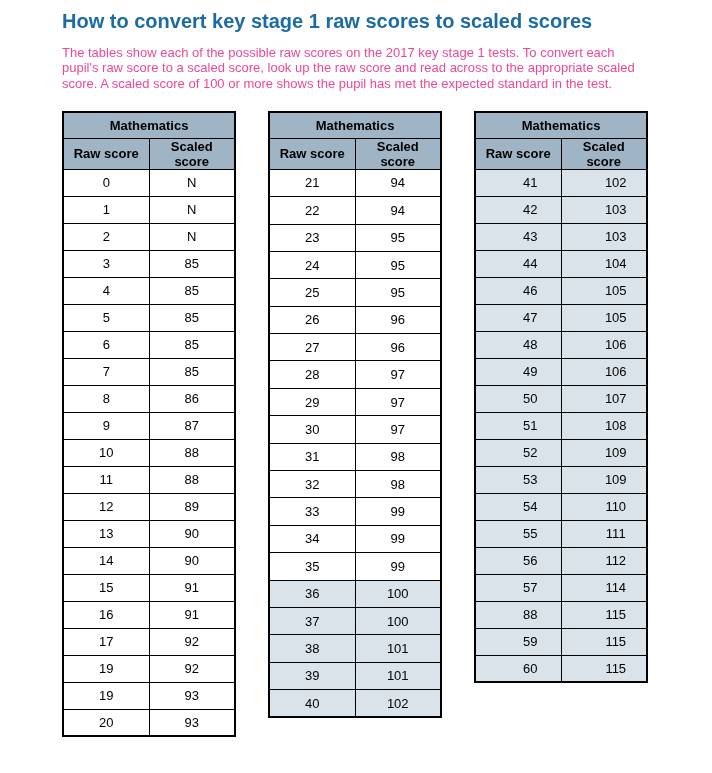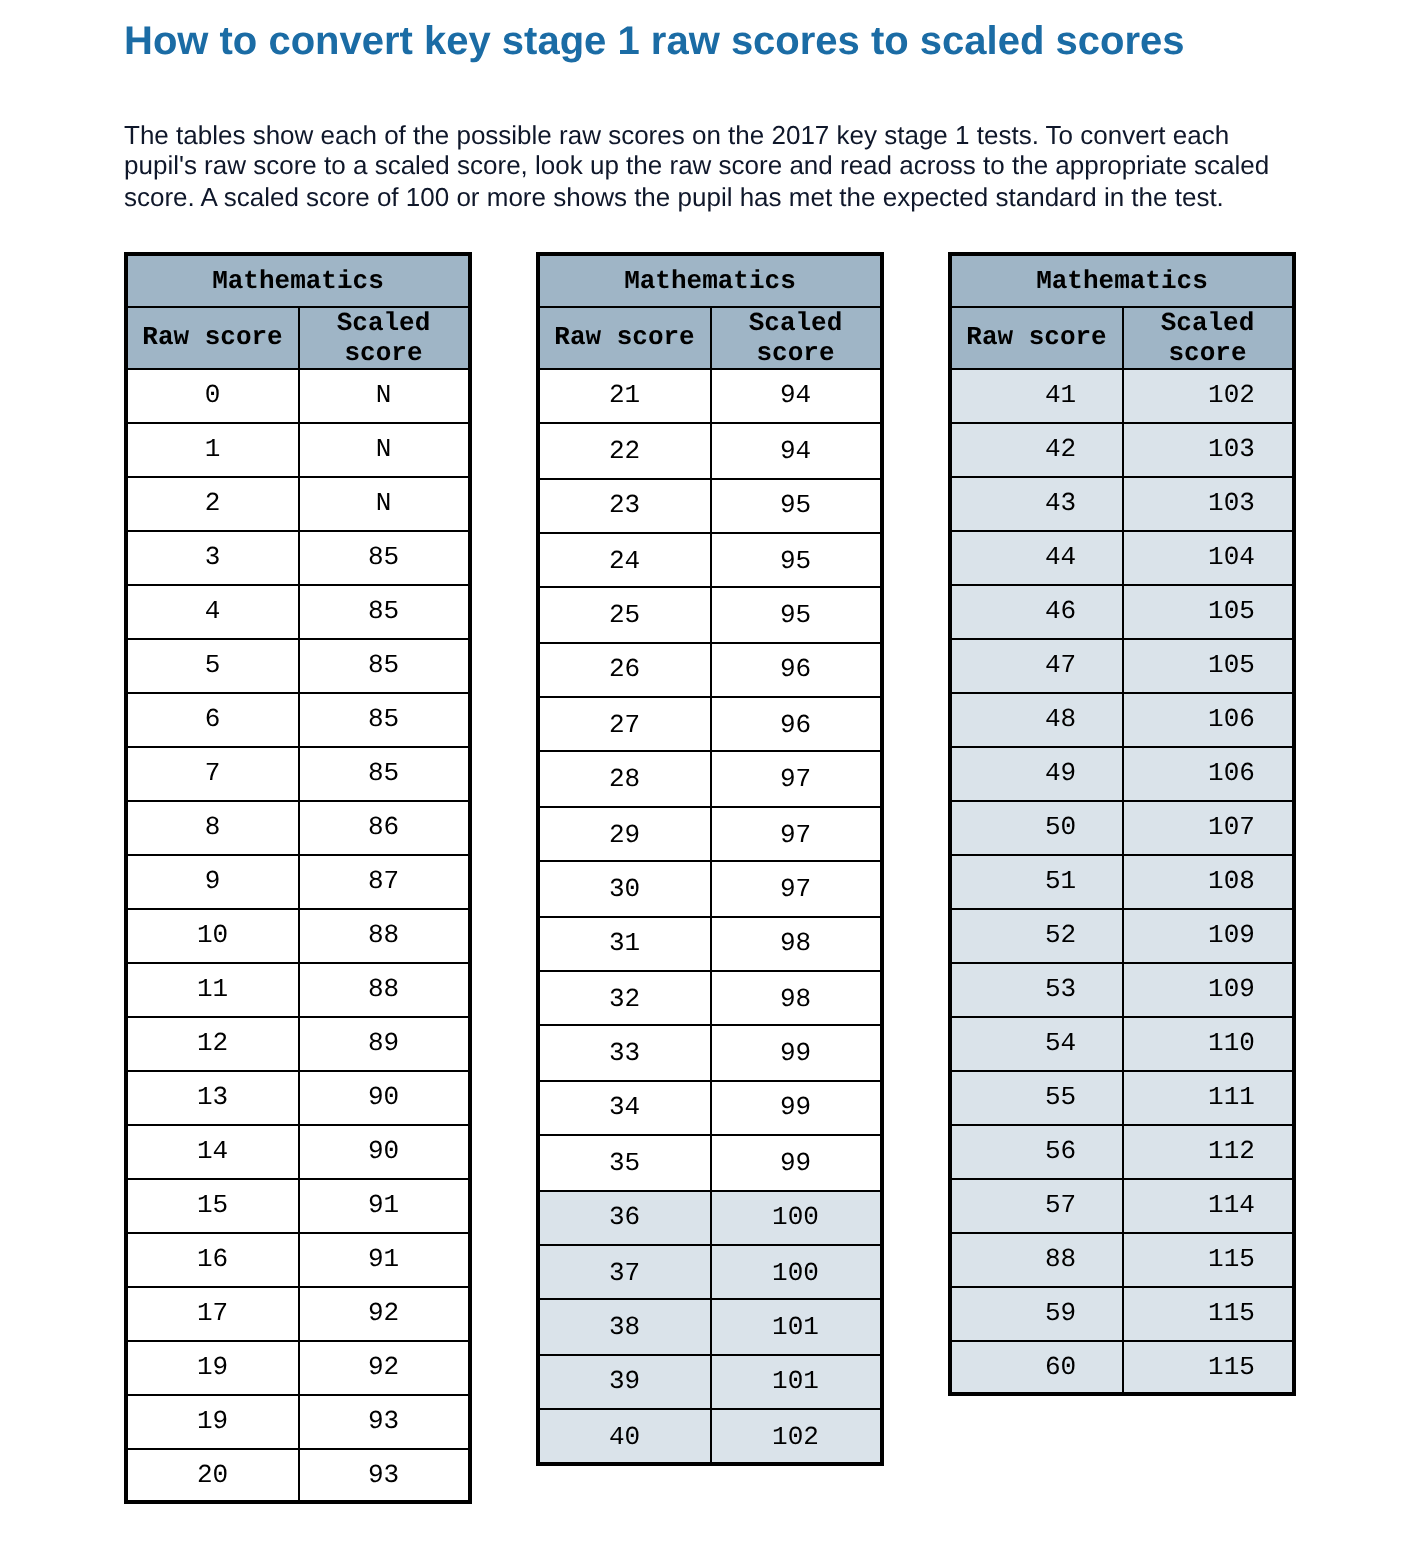--- a/index.html
+++ b/index.html
@@ -22,35 +22,34 @@
     position: absolute;
     left: 62px;
     top: 10px;
     width: 590px;
   }
   h1.doc-title {
     color: var(--title-blue);
     font-size: 20px;
     font-weight: bold;
     letter-spacing: 0;
-    margin-bottom: 27px;
+    margin-bottom: 12px;
     white-space: nowrap;
   }
   p.intro {
     font-size: 13px;
     line-height: 15.4px;
     max-width: 594px;
     margin-bottom: 20px;
-    color: #0f172a;
+    color: #ec4899;
   }
   .tables {
     display: flex;
     gap: 32px;
     align-items: flex-start;
-    font-family: Liberation Mono, monospace;
   }
   table.score-table {
     border-collapse: collapse;
     border: 2px solid var(--border-col);
     width: 174px;
     table-layout: fixed;
   }
   table.score-table th,
   table.score-table td {
     border: 1px solid var(--border-col);

